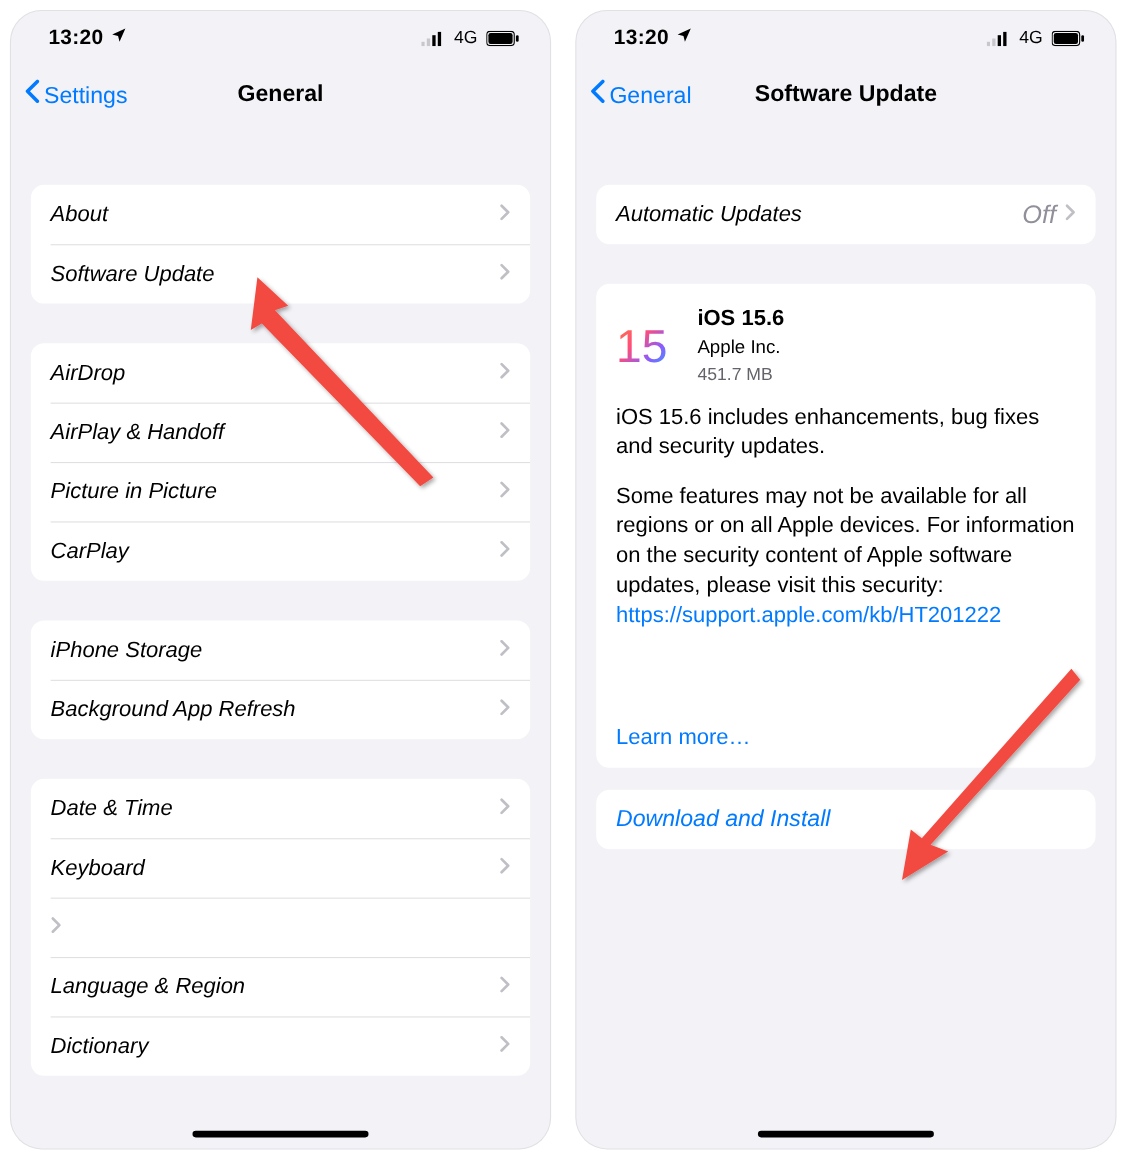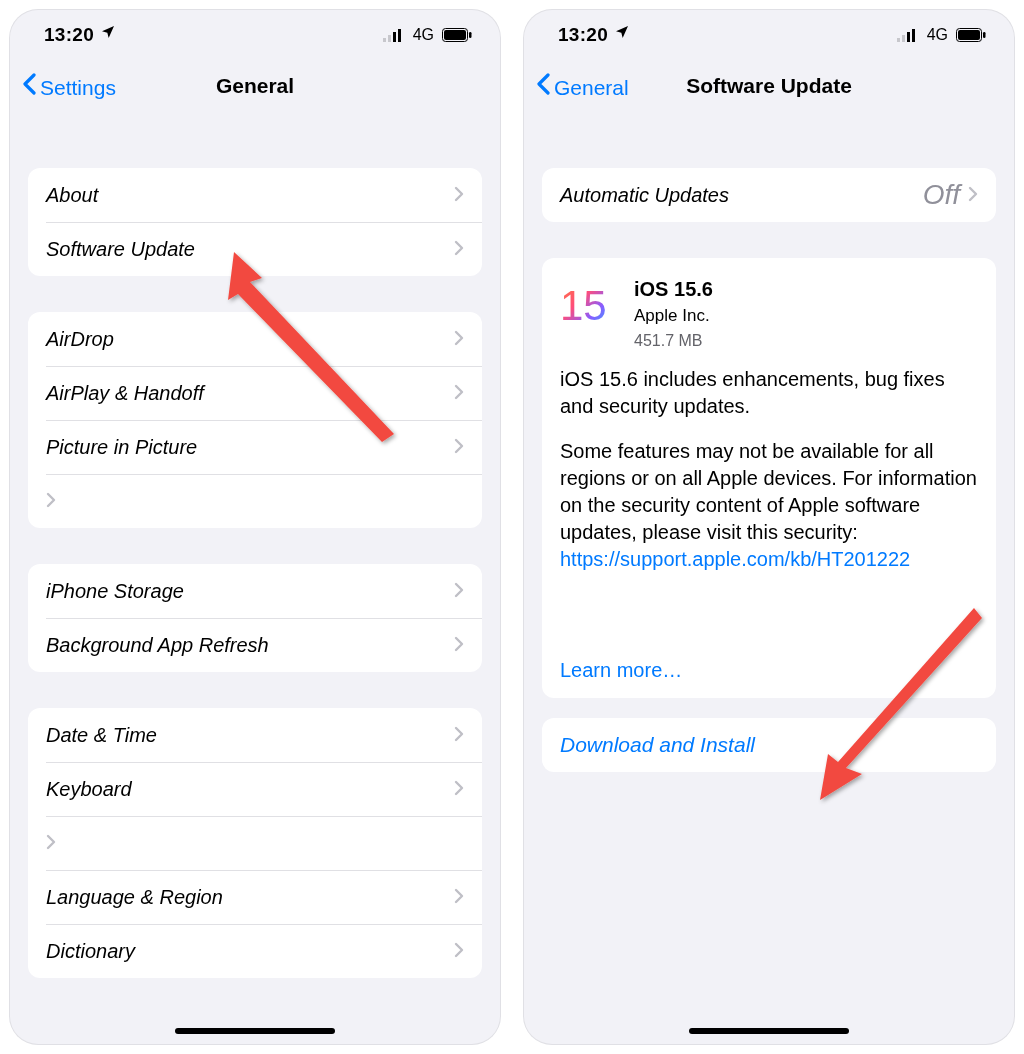--- a/index.html
+++ b/index.html
@@ -67,31 +67,31 @@
     font-size: 20px; color: #000;
     cursor: pointer;
     position: relative;
   }
   .row + .row::before {
     content: "";
     position: absolute; top: 0; left: 18px; right: 0;
     height: 1px; background: #e0e0e4;
   }
   .row .label { flex: 1; }
-  .row .value { color: #90909a; font-size: 28px; margin-right: 8px; }
+  .row .value { color: #90909a; font-size: 23px; margin-right: 8px; }
   .row .chev-r { color: #bfbfc6; }
   
   .card {
     background: #fff; border-radius: 12px;
     margin-top: 36px;
     padding: 18px 18px 14px 18px;
     font-size: 20px; color: #000;
     line-height: 1.35;
   }
-  .card-header { display: flex; gap: 16px; align-items: flex-start; margin-bottom: 14px; }
+  .card-header { display: flex; gap: 16px; align-items: center; margin-bottom: 14px; }
   .ios-badge { width: 58px; height: 58px; flex-shrink: 0; }
   .card-title { font-size: 20px; font-weight: 600; }
   .card-sub { font-size: 17px; color: #000; margin-top: 2px; }
   .card-size { font-size: 16px; color: #636369; margin-top: 2px; }
   .card p { margin-bottom: 18px; }
   .card a.lnk { color: #007aff; text-decoration: none; word-break: break-all; }
   .learn-more { margin-top: 84px; color: #007aff; font-size: 20px; }
   .action-group { margin-top: 20px; }
   .action-row {
     color: #007aff; font-size: 21px;
@@ -181,20 +181,21 @@
               <path d="M2 2 L8 8 L2 14" stroke="#bfbfc6" stroke-width="2.4" fill="none" stroke-linecap="round" stroke-linejoin="round"></path>
             </svg></span>
       </div>
       <div class="row">
         <span class="label">Picture in Picture</span>
         <span class="chev-r"><svg width="10" height="16" viewBox="0 0 10 16">
               <path d="M2 2 L8 8 L2 14" stroke="#bfbfc6" stroke-width="2.4" fill="none" stroke-linecap="round" stroke-linejoin="round"></path>
             </svg></span>
       </div>
       <div class="row">
+        <span class="label">CarPlay</span>
         <span class="chev-r"><svg width="10" height="16" viewBox="0 0 10 16">
               <path d="M2 2 L8 8 L2 14" stroke="#bfbfc6" stroke-width="2.4" fill="none" stroke-linecap="round" stroke-linejoin="round"></path>
             </svg></span>
       </div>
     </div>
 
     <div class="group">
       <div class="row">
         <span class="label">iPhone Storage</span>
         <span class="chev-r"><svg width="10" height="16" viewBox="0 0 10 16">

